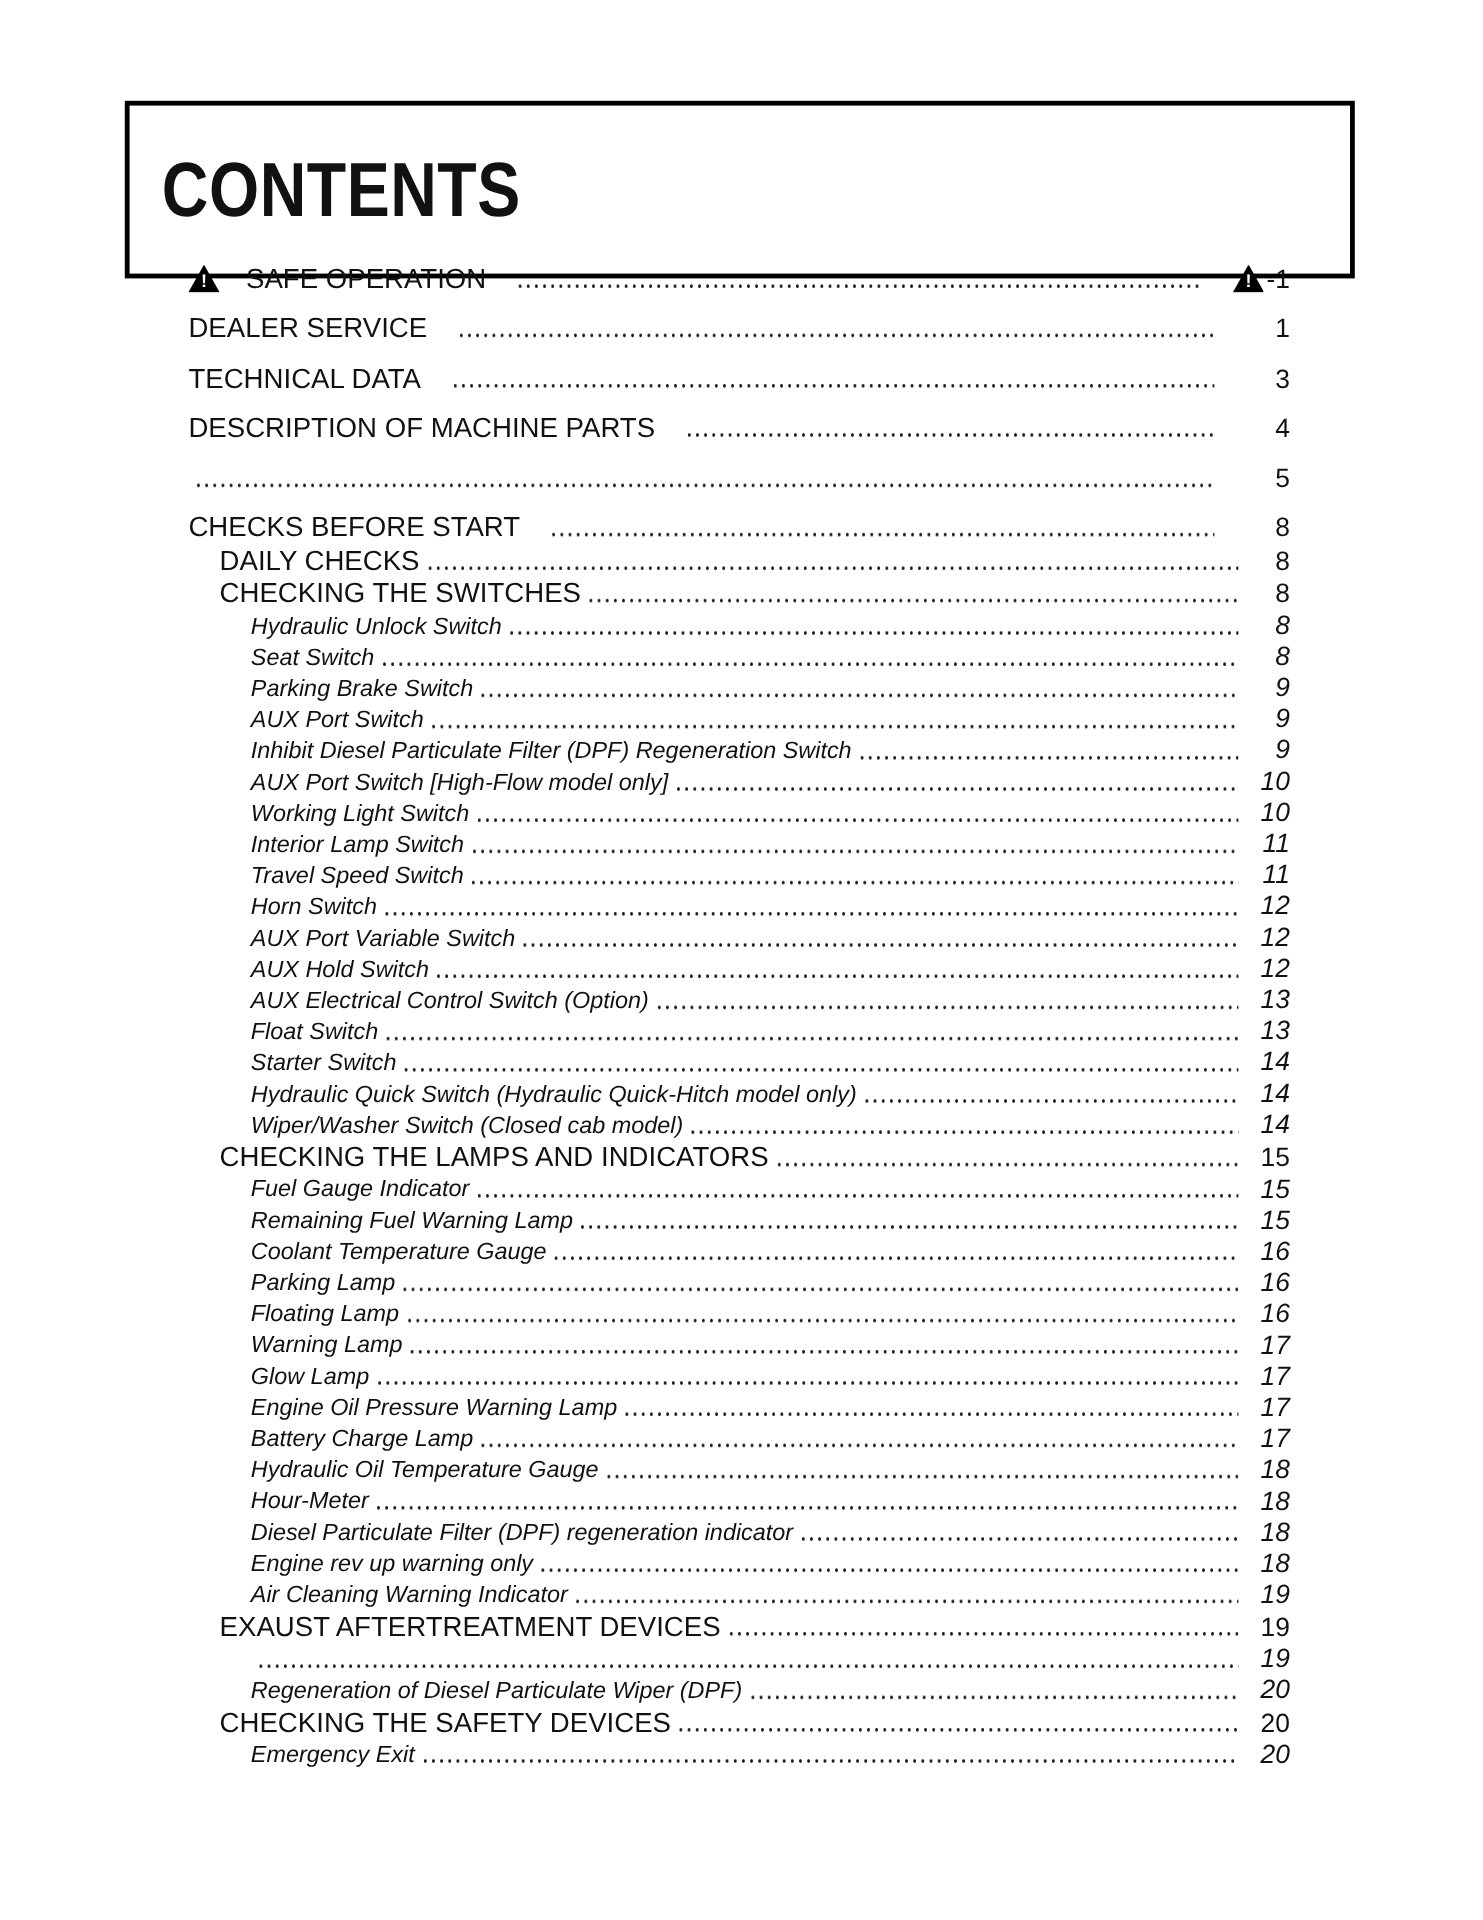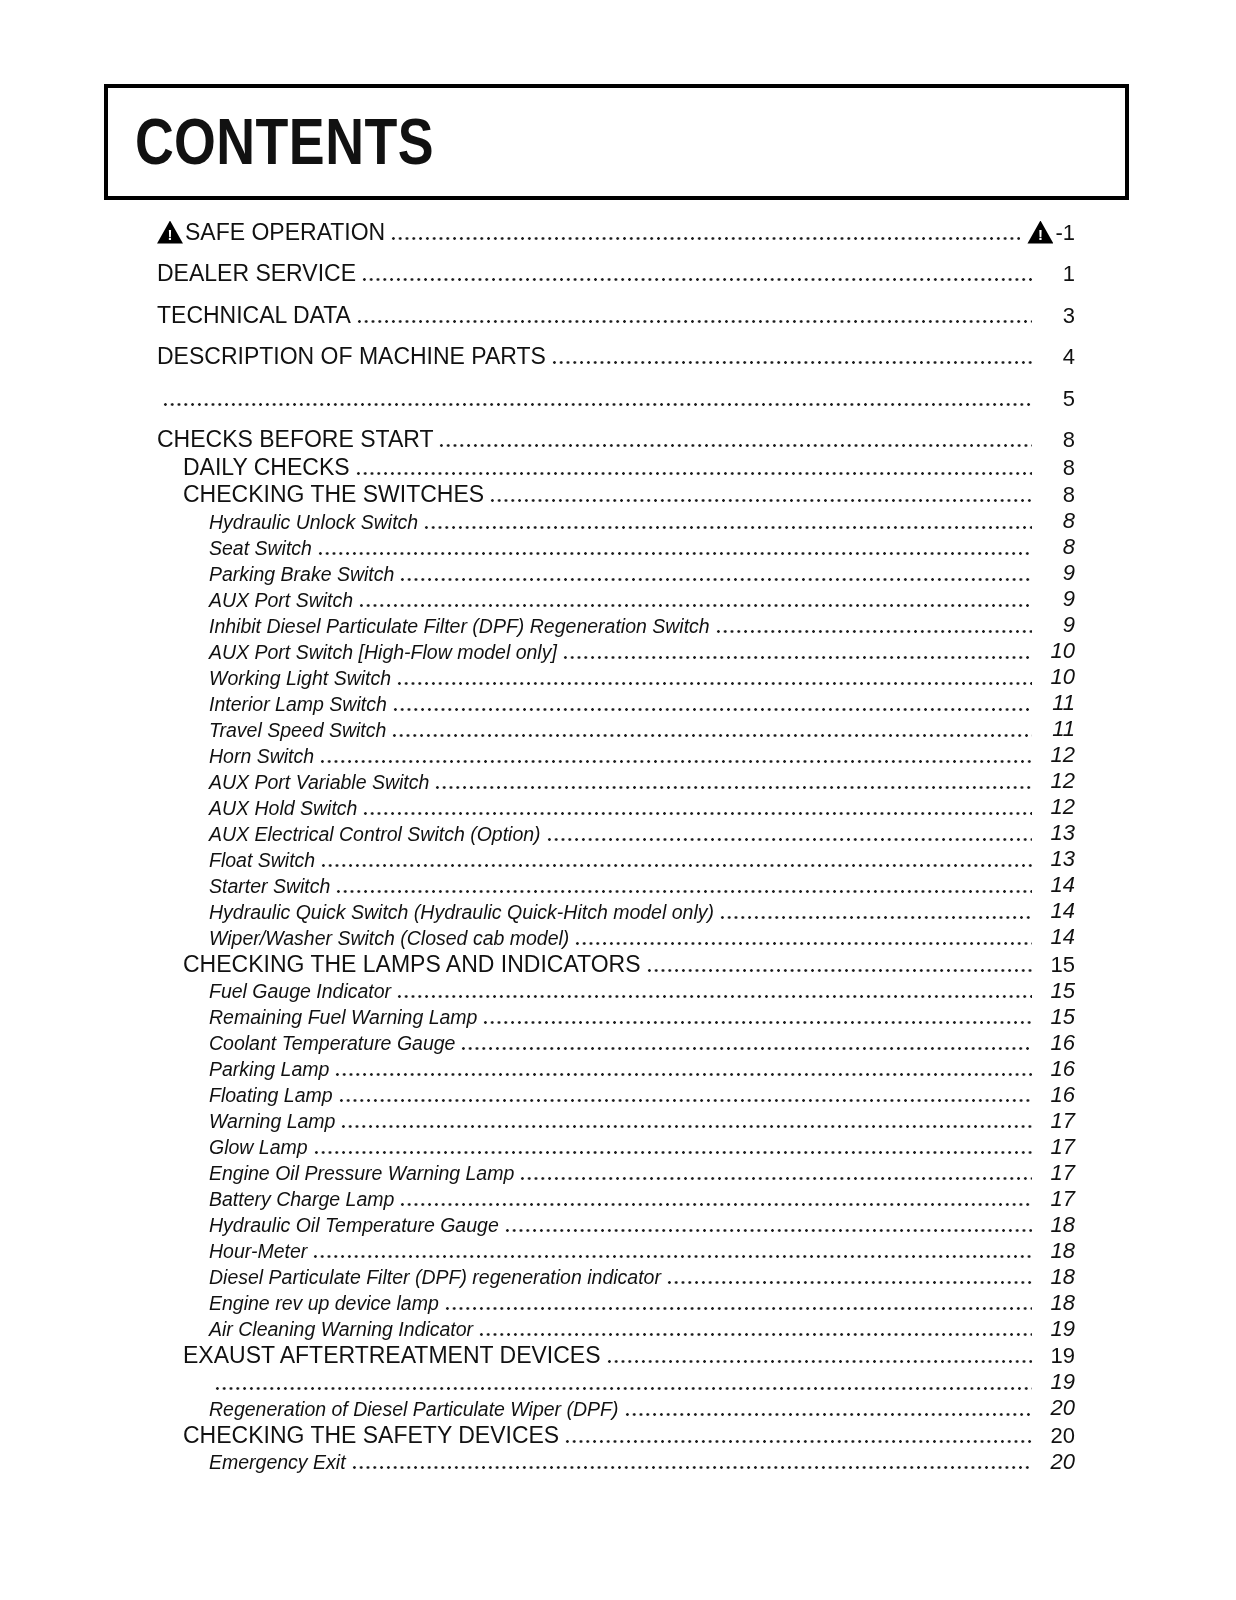--- a/index.html
+++ b/index.html
@@ -14,21 +14,21 @@
     background: #ffffff;
     color: #111111;
     font-family: "Liberation Sans", sans-serif;
     overflow: hidden;
   }
   .title-box {
     position: absolute;
     left: 104px;
     top: 84px;
     width: 1025px;
-    height: 116px;
+    height: 148px;
     border: 4px solid #000000;
     box-sizing: border-box;
     display: flex;
     align-items: center;
     background: #ffffff;
   }
   .title-box h1 {
     margin: 0;
     padding-left: 32px;
     font-size: 64px;
@@ -43,21 +43,21 @@
     position: absolute;
     left: 157px;
     top: 202px;
     width: 918px;
   }
   .toc-row {
     display: flex;
     align-items: flex-end;
     box-sizing: border-box;
   }
-  .level-0 { height: 41.5px; font-size: 23px; }
+  .level-0 { height: 41.5px; font-size: 23px; gap: 20px; }
   .level-1 { height: 27.5px; font-size: 23px; padding-left: 26px; }
   .level-2 { height: 26px;   font-size: 19.5px; padding-left: 52px; font-style: italic; }
   .lbl {
     line-height: 1;
     white-space: nowrap;
   }
   .leader {
     flex: 1 1 auto;
     height: 3px;
     margin: 0 7px 4px 5px;
@@ -366,21 +366,21 @@
         </span>
       </div>
       <div class="toc-row level-2">
         <span class="lbl">Diesel Particulate Filter (DPF) regeneration indicator</span>
         <span class="leader"></span>
         <span class="pnum">
           <span>18</span>
         </span>
       </div>
       <div class="toc-row level-2">
-        <span class="lbl">Engine rev up device lamp</span>
+        <span class="lbl">Engine rev up warning only</span>
         <span class="leader"></span>
         <span class="pnum">
           <span>18</span>
         </span>
       </div>
       <div class="toc-row level-2">
         <span class="lbl">Air Cleaning Warning Indicator</span>
         <span class="leader"></span>
         <span class="pnum">
           <span>19</span>

